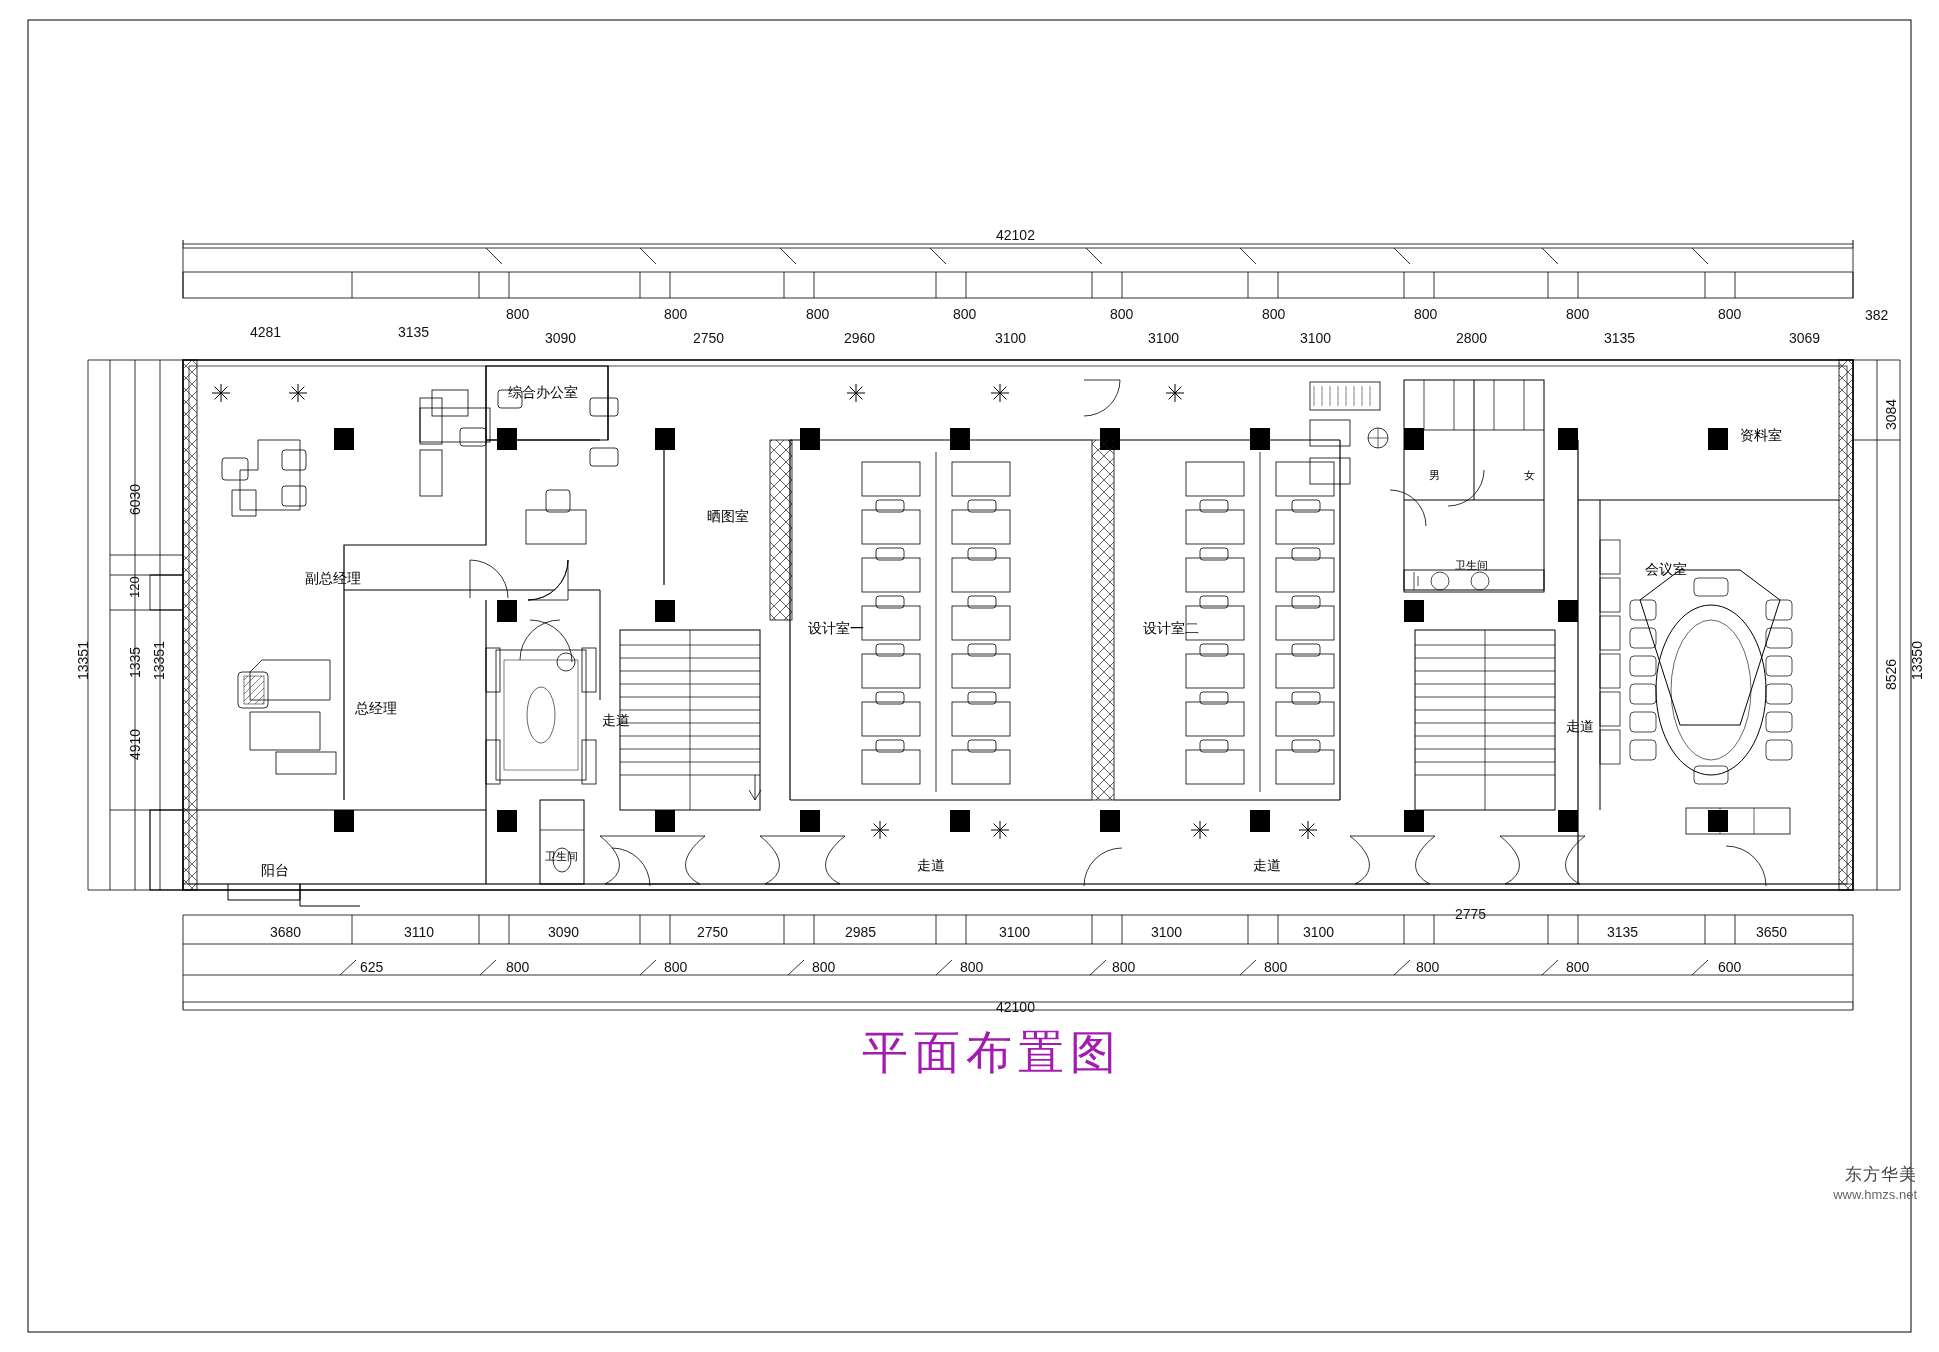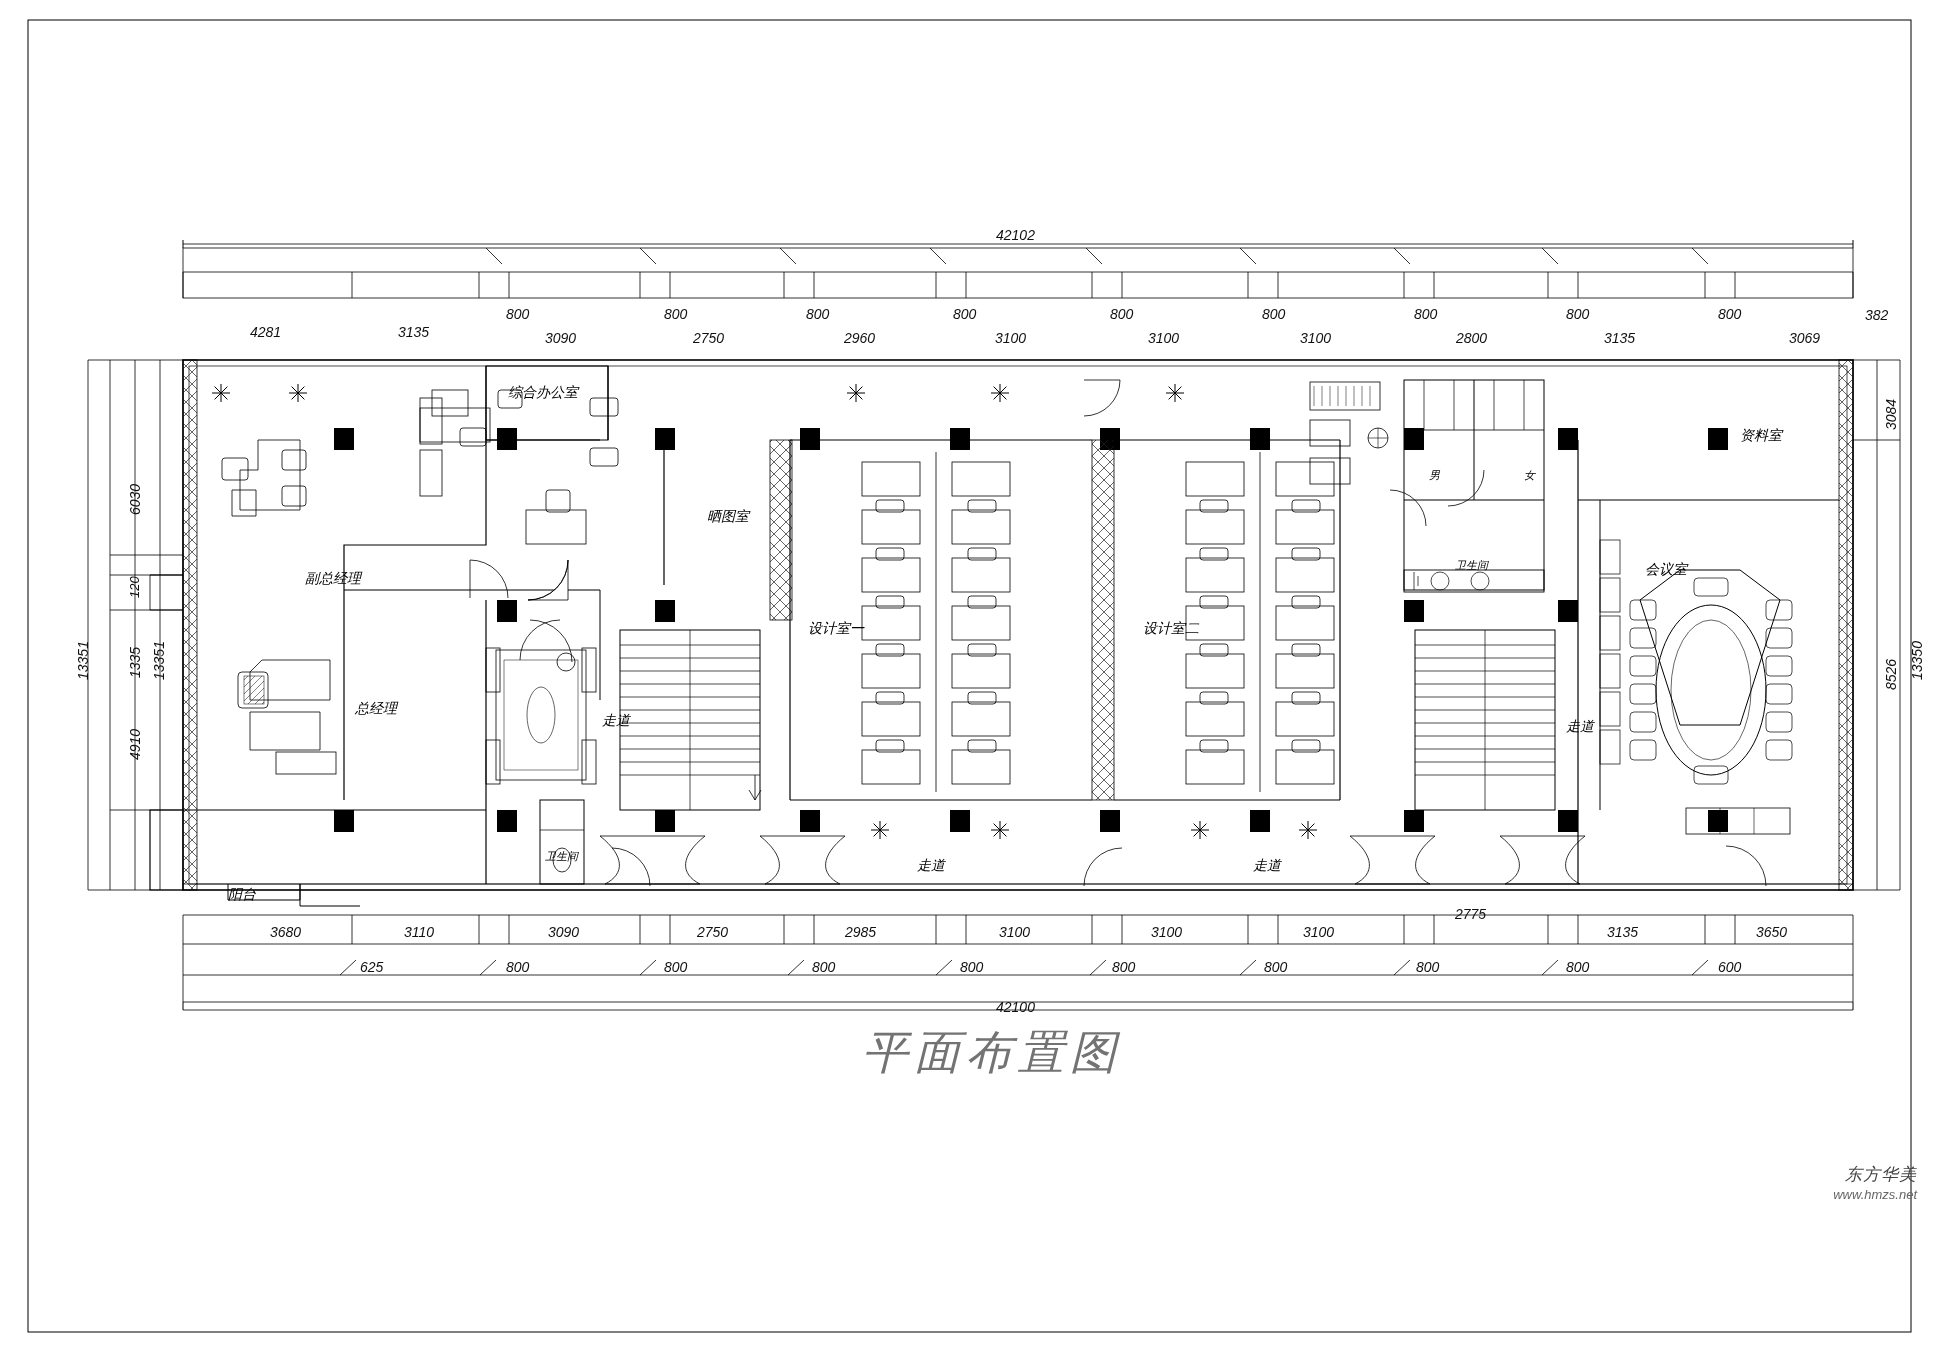--- a/index.html
+++ b/index.html
@@ -13,21 +13,20 @@
     position: relative;
     font-family: "Liberation Sans", sans-serif;
     color: #000000;
     overflow: hidden;
   }
   #sheet {
     position: absolute;
     left: 0; top: 0;
     width: 1939px;
     height: 1220px;
-    font-style: italic;
   }
   svg.layer {
     position: absolute;
     left: 0; top: 0;
     width: 1939px;
     height: 1352px;
   }
   .dim {
     position: absolute;
     font-size: 14px;
@@ -50,21 +49,21 @@
     color: #000;
   }
   .room.sm { font-size: 11px; }
   #title {
     position: absolute;
     left: 862px;
     top: 1022px;
     font-size: 46px;
     letter-spacing: 6px;
     font-family: "Liberation Serif", serif;
-    color: #737373;
+    color: #a21caf;
     white-space: nowrap;
   }
   #watermark {
     position: absolute;
     right: 22px;
     bottom: 16px;
     text-align: right;
     line-height: 1.35;
     color: #555;
   }
@@ -587,21 +586,21 @@
   <div class="dim" style="left:1264px; top:960px;">800</div>
   <div class="dim" style="left:1416px; top:960px;">800</div>
   <div class="dim" style="left:1566px; top:960px;">800</div>
   <div class="dim" style="left:1718px; top:960px;">600</div>
 
   <div class="dim" style="left:996px; top:1000px;">42100</div>
 
   <div class="room" style="left:508px; top:384px;">综合办公室</div>
   <div class="room" style="left:305px; top:570px;">副总经理</div>
   <div class="room" style="left:355px; top:700px;">总经理</div>
-  <div class="room" style="left:228px; top:862px;margin-top:24px;">阳台</div>
+  <div class="room" style="left:261px; top:862px;">阳台</div>
   <div class="room sm" style="left:545px; top:849px;">卫生间</div>
   <div class="room" style="left:707px; top:508px;">晒图室</div>
   <div class="room" style="left:602px; top:712px;">走道</div>
   <div class="room" style="left:808px; top:620px;">设计室一</div>
   <div class="room" style="left:917px; top:857px;">走道</div>
   <div class="room" style="left:1143px; top:620px;">设计室二</div>
   <div class="room" style="left:1253px; top:857px;">走道</div>
   <div class="room sm" style="left:1455px; top:558px;">卫生间</div>
   <div class="room sm" style="left:1429px; top:468px;">男</div>
   <div class="room sm" style="left:1524px; top:468px;">女</div>

